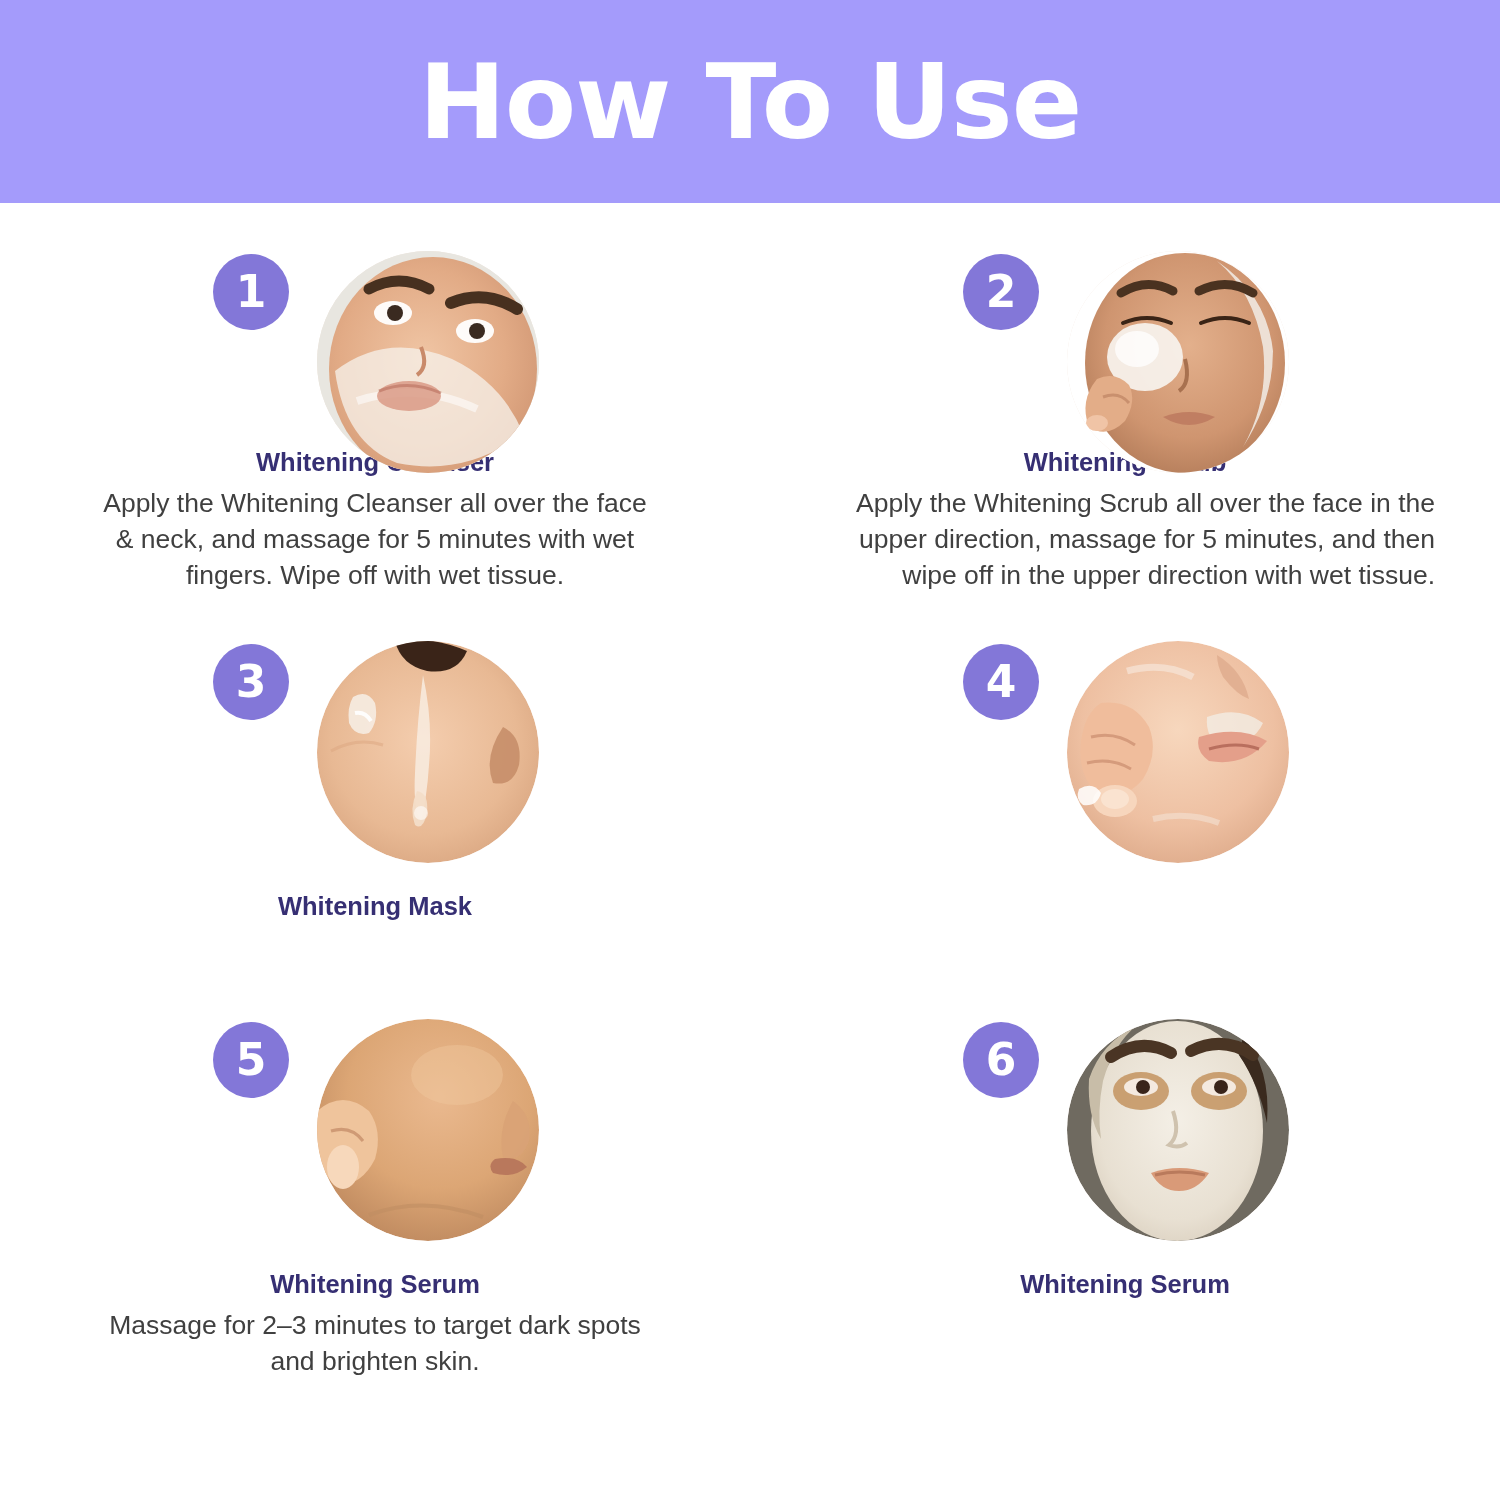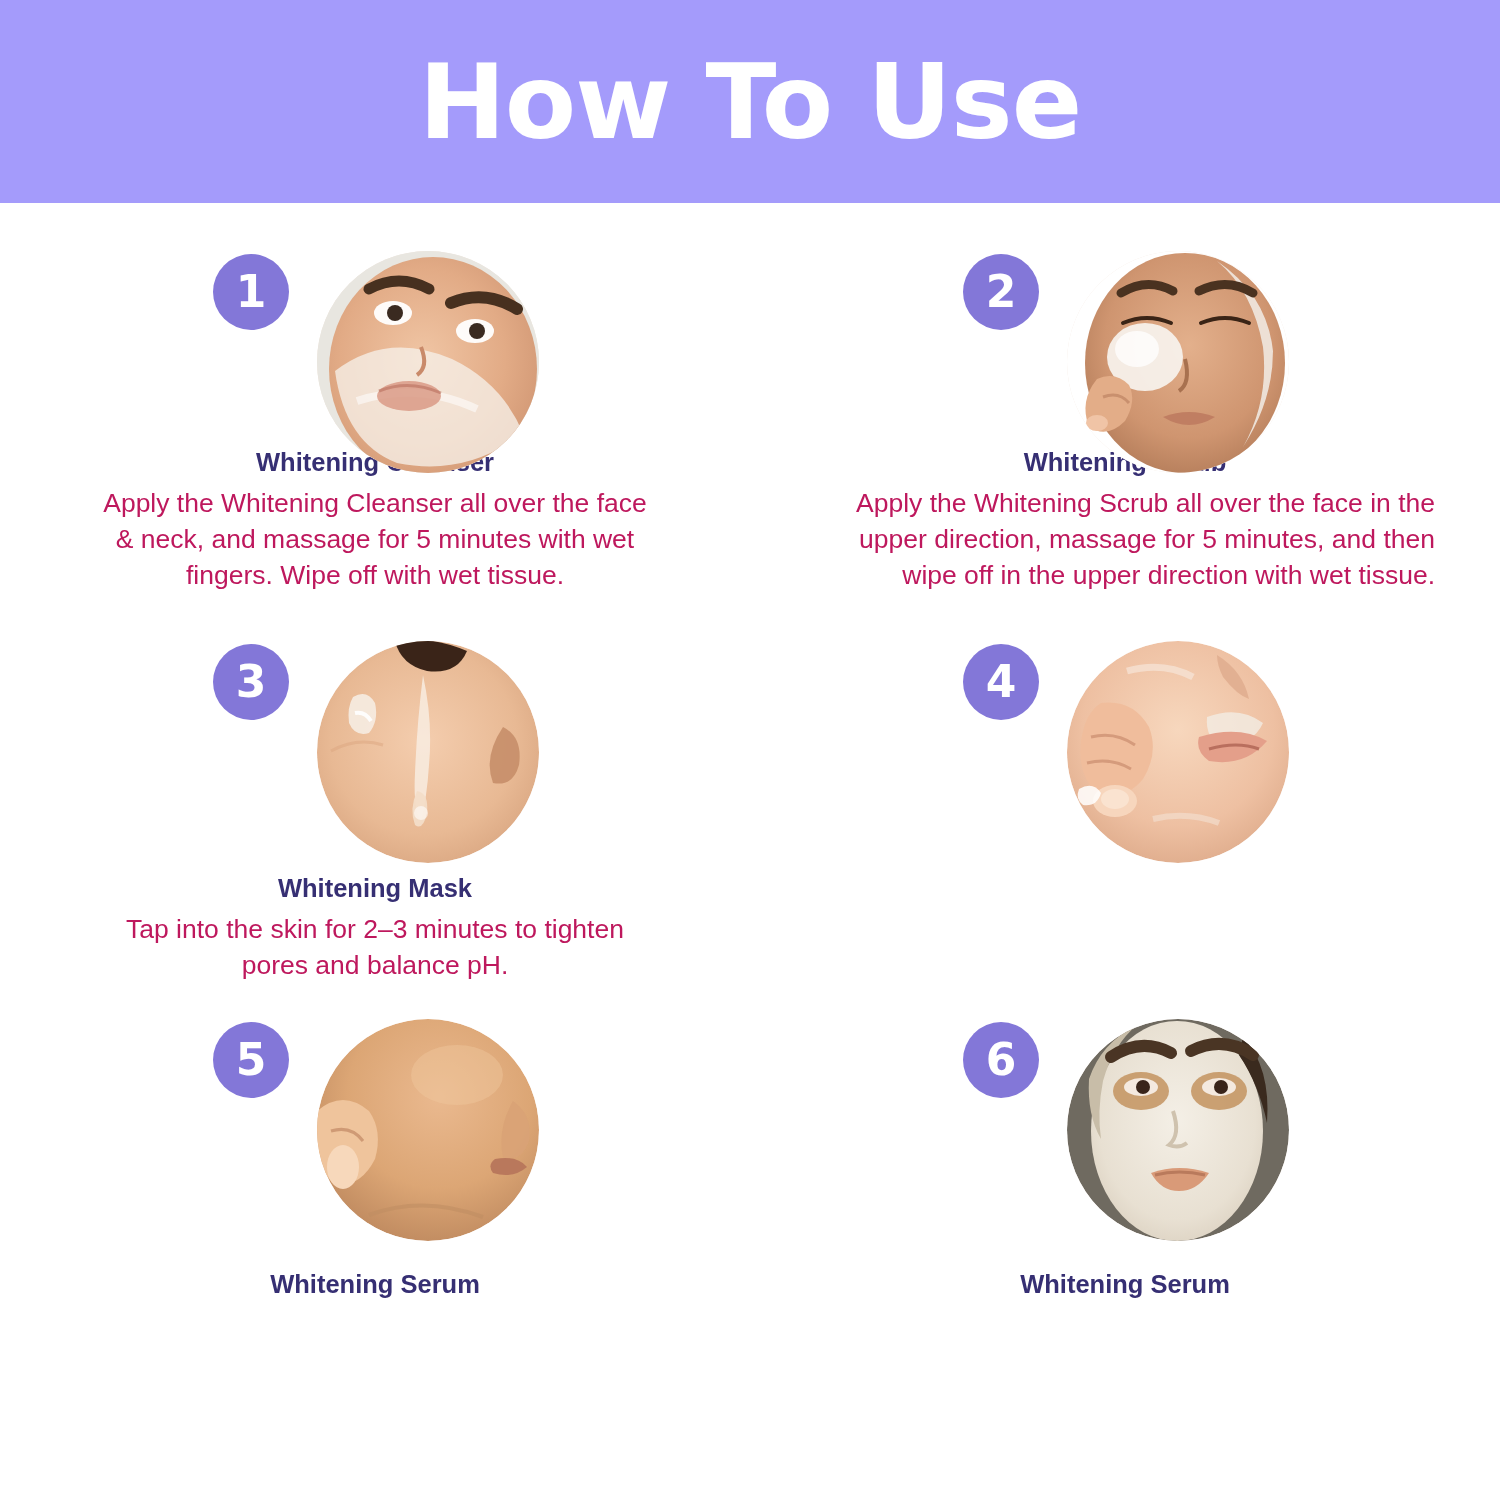--- a/index.html
+++ b/index.html
@@ -110,21 +110,21 @@
     font-size: 25.5px;
     font-weight: bold;
     line-height: 1.2;
     text-align: center;
     white-space: nowrap;
   }
 
   .step-body {
     margin-top: 7px;
     width: 600px;
-    color: #be185d;
+    color: #404040;
     font-size: 26.5px;
     font-weight: normal;
     line-height: 1.36;
     text-align: center;
   }
 
   .step.col-left  .step-body { width: 560px; }
   .step.col-right .step-body { width: 620px; text-align: right; }
 
   .step.tall { padding-top: 36px; }
@@ -224,21 +224,20 @@
             <path d="M36 56 Q50 48 58 62 Q62 80 52 92 Q38 96 32 82 Q30 66 36 56 Z" fill="#f6ece2" opacity="0.9"></path>
             <path d="M38 72 Q48 70 54 80" stroke="#ffffff" stroke-width="4" fill="none" opacity="0.9"></path>
             <path d="M106 34 Q116 80 112 124 Q110 156 104 180 Q96 168 98 132 Q100 82 106 34 Z" fill="#f8ece0" opacity="0.85"></path>
             <path d="M100 150 Q112 152 110 172 Q106 190 98 184 Q92 168 100 150 Z" fill="#f3ddc8" opacity="0.95"></path>
             <circle cx="104" cy="172" r="7" fill="#ffffff" opacity="0.55"></circle>
             <path d="M14 110 Q40 96 66 104" stroke="#dba67f" stroke-width="3" fill="none" opacity="0.5"></path>
           </svg>
         </div>
       </div>
       <div class="step-heading">Whitening Mask</div>
-      <div class="step-body">Tap into the skin for 2–3 minutes to tighten pores and balance pH.</div>
     </div>
 
     <div class="step col-right">
       <div class="step-media">
         <div class="step-badge">4</div>
         <div class="step-photo">
           <svg viewBox="0 0 222 222" xmlns="http://www.w3.org/2000/svg" aria-hidden="true">
             <defs>
               <radialGradient id="sk4" cx="50%" cy="40%" r="72%">
                 <stop offset="0%" stop-color="#f7d7bd"></stop>
@@ -283,20 +282,21 @@
             <ellipse cx="26" cy="148" rx="16" ry="22" fill="#f7d8bb"></ellipse>
             <path d="M14 112 Q34 106 46 122" stroke="#cf9a75" stroke-width="3" fill="none"></path>
             <path d="M196 82 Q216 96 212 122 Q204 144 186 138 Q180 110 196 82 Z" fill="#d9a276" opacity="0.95"></path>
             <path d="M178 140 Q200 136 210 148 Q196 160 176 154 Q170 146 178 140 Z" fill="#b9785c"></path>
             <path d="M52 196 Q106 176 166 198" stroke="#c08d62" stroke-width="4" fill="none" opacity="0.6"></path>
             <ellipse cx="140" cy="56" rx="46" ry="30" fill="#f0c79e" opacity="0.45"></ellipse>
           </svg>
         </div>
       </div>
       <div class="step-heading">Whitening Serum</div>
+      <div class="step-body">Massage for 2–3 minutes to target dark spots and brighten skin.</div>
     </div>
 
     <div class="step col-right tall">
       <div class="step-media">
         <div class="step-badge">6</div>
         <div class="step-photo">
           <svg viewBox="0 0 222 222" xmlns="http://www.w3.org/2000/svg" aria-hidden="true">
             <defs>
               <radialGradient id="sk6" cx="50%" cy="45%" r="70%">
                 <stop offset="0%" stop-color="#f4efe6"></stop>

